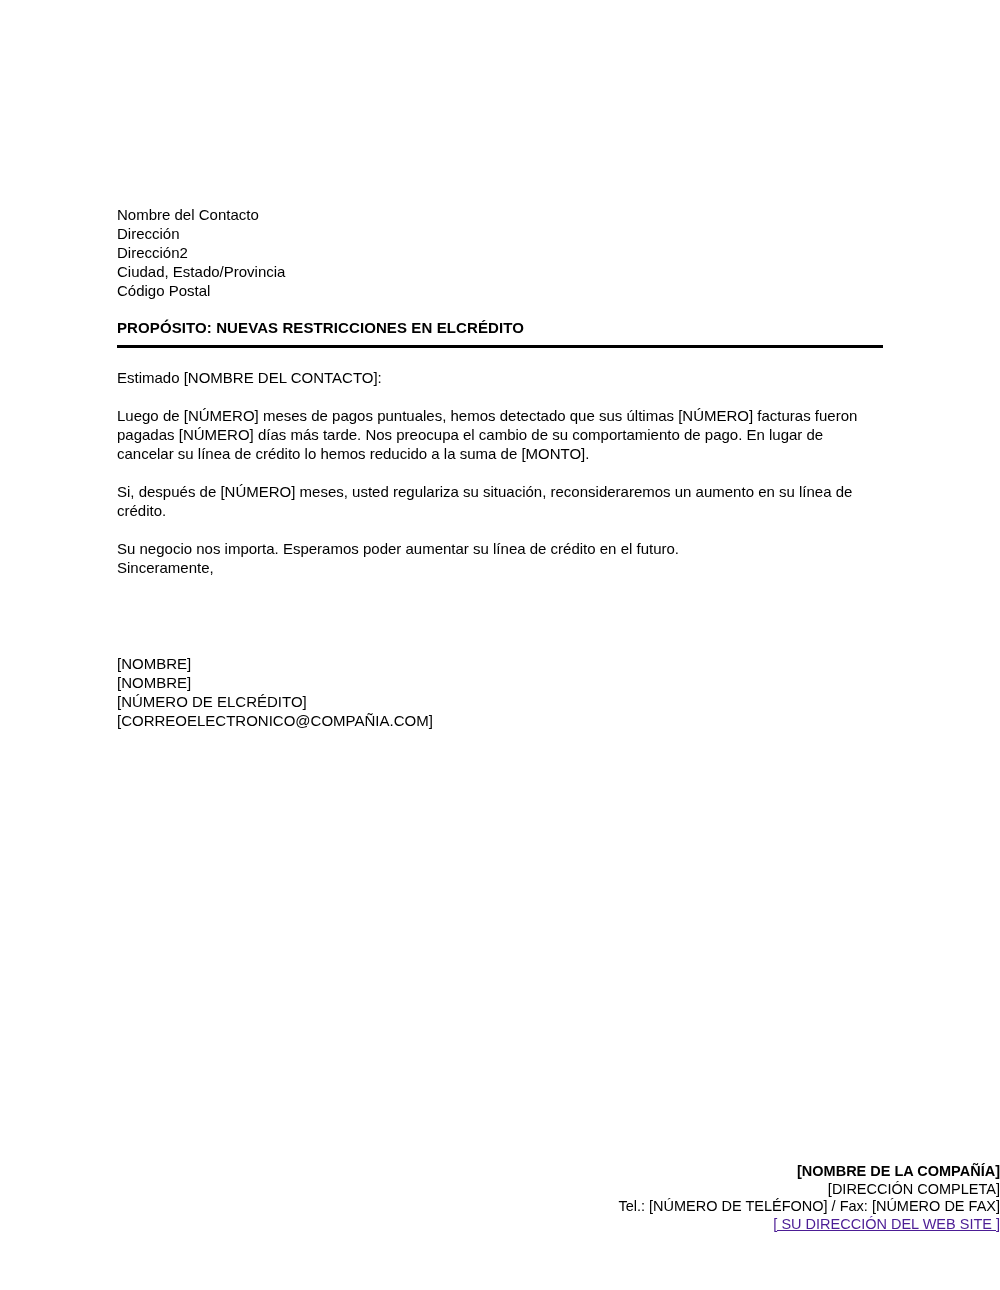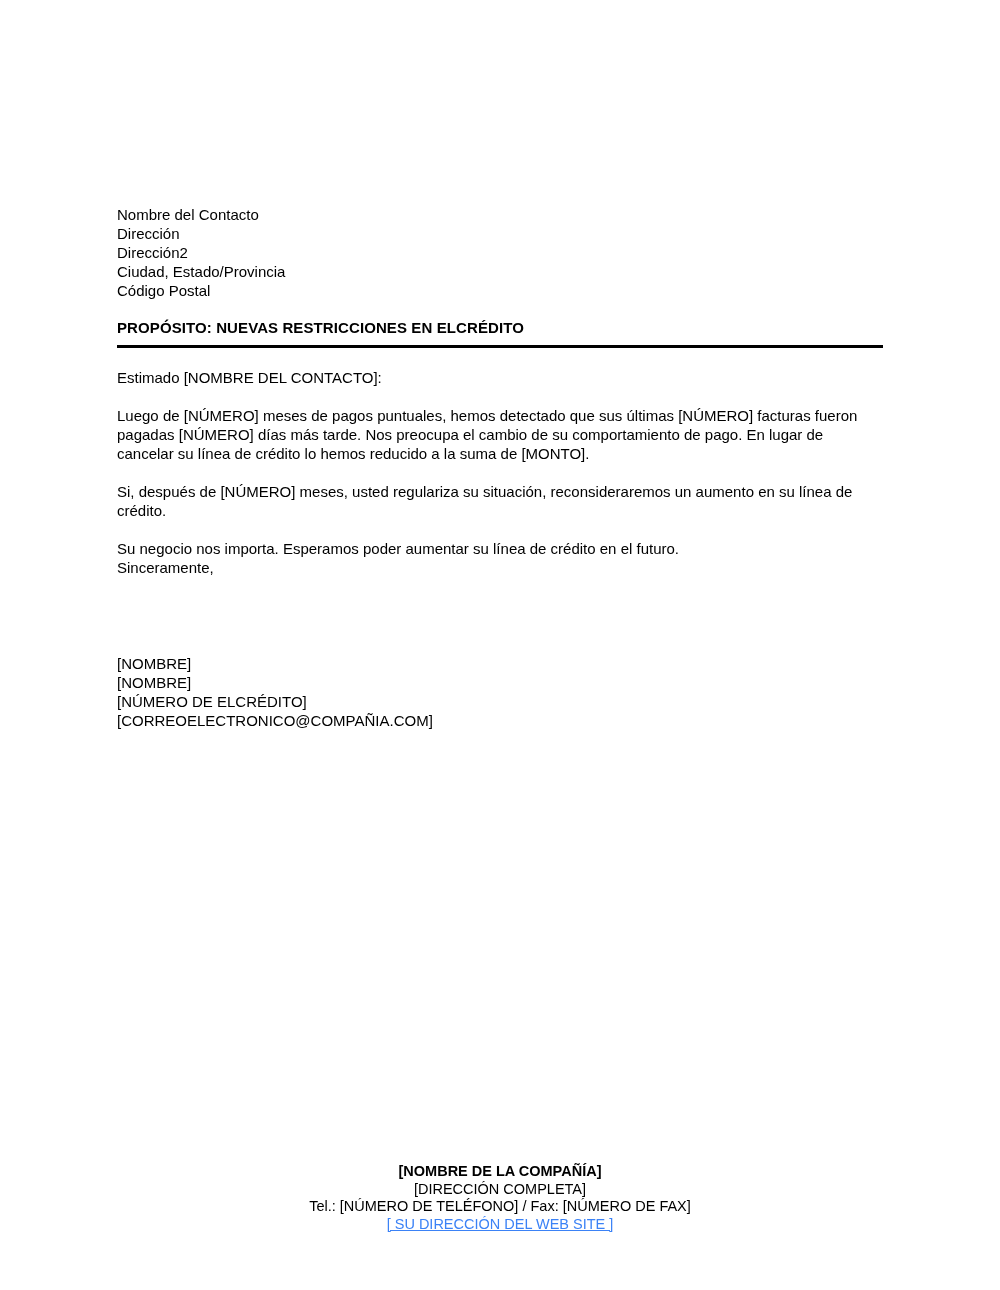--- a/index.html
+++ b/index.html
@@ -34,27 +34,27 @@
   }
   .salutation { margin-top: 20px; }
   .para { margin-top: 19px; }
   .closing { }
   .signature-block { margin-top: 77px; }
   .footer {
     position: absolute;
     left: 0;
     right: 0;
     top: 1163px;
-    text-align: center;
+    text-align: right;
     font-size: 14.5px;
     line-height: 17.5px;
   }
   .footer .company-name { font-weight: bold; }
   .footer a.website-link {
-    color: #3b82f6;
+    color: #4c1d95;
     text-decoration: underline;
     cursor: pointer;
   }
 </style>
 </head>
 <body>
 
 <div class="page">
 
   <div class="recipient-block">

